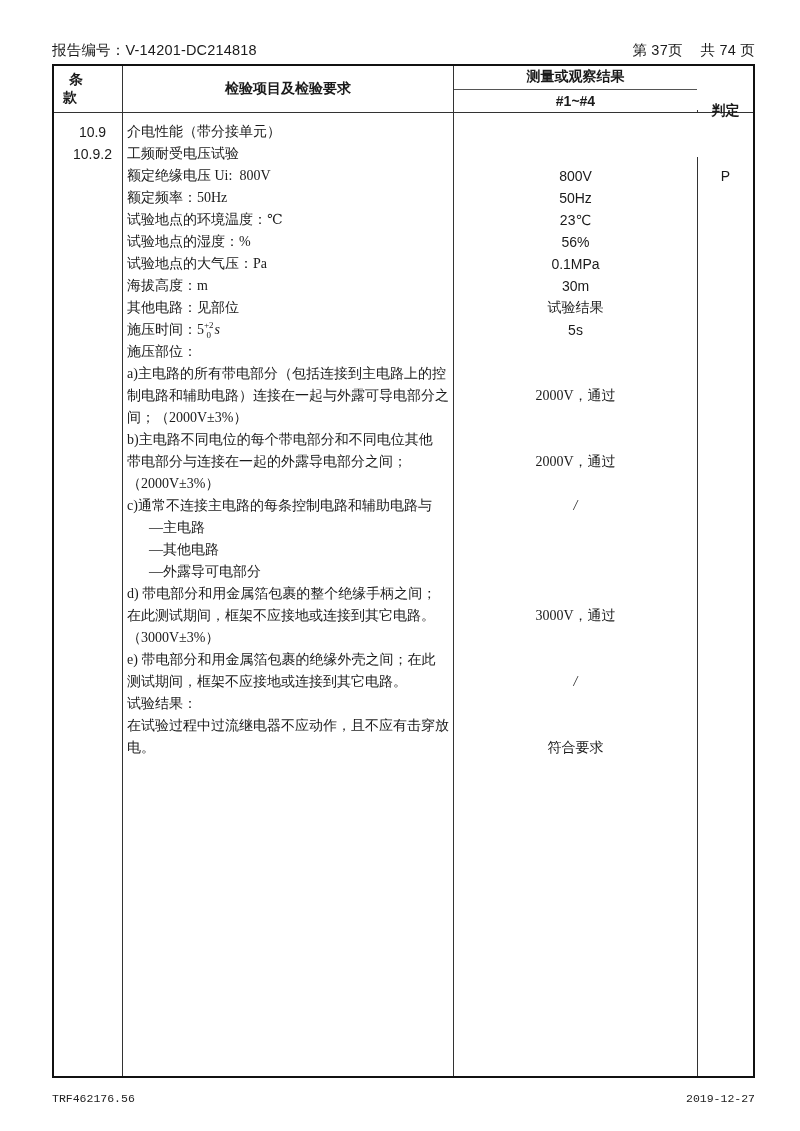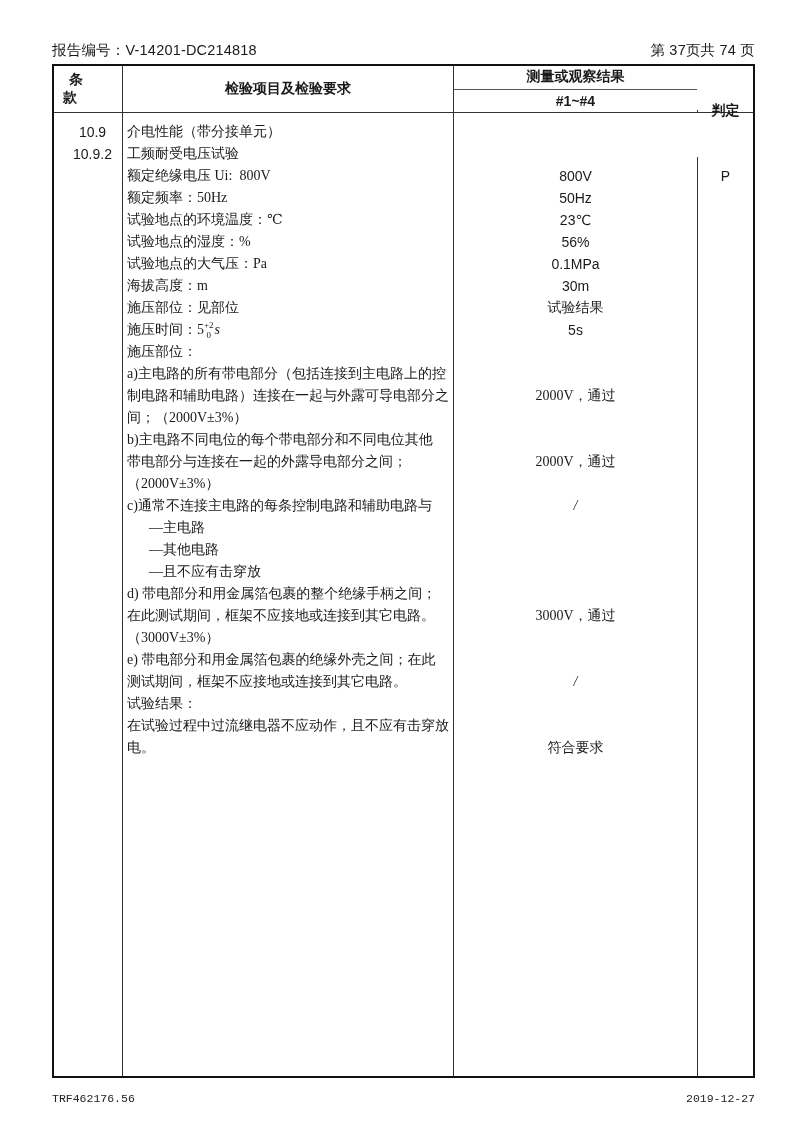--- a/index.html
+++ b/index.html
@@ -25,20 +25,21 @@
     height: 22px;
     display: flex;
     justify-content: space-between;
     align-items: flex-end;
     font-family: "Liberation Sans", "DejaVu Sans", sans-serif;
     font-size: 14.5px;
     letter-spacing: 0.2px;
   }
   .page-header .right {
     display: flex;
+    gap: 18px;
     justify-content: space-between;
   }
 
   
   .doc-table {
     position: absolute;
     left: 52px;
     top: 64px;
     width: 703px;
     height: 1014px;
@@ -198,37 +199,37 @@
 
     <div class="td td-item col-item">
       <div class="line cjk">介电性能（带分接单元）</div>
       <div class="line cjk">工频耐受电压试验</div>
       <div class="line cjk">额定绝缘电压 Ui:  800V</div>
       <div class="line cjk">额定频率：50Hz</div>
       <div class="line cjk">试验地点的环境温度：℃</div>
       <div class="line cjk">试验地点的湿度：%</div>
       <div class="line cjk">试验地点的大气压：Pa</div>
       <div class="line cjk">海拔高度：m</div>
-      <div class="line cjk">施压部位：见部位</div>
+      <div class="line cjk">其他电路：见部位</div>
       <div class="line cjk">施压时间：5<sup class="supsub">+2</sup><sub class="supsub">0</sub>&nbsp;<span class="ital">s</span></div>
 
       <div class="line cjk">施压部位：</div>
 
       <div class="para-cont cjk">a)主电路的所有带电部分（包括连接到主电路上的控</div>
       <div class="para-cont cjk">制电路和辅助电路）连接在一起与外露可导电部分之</div>
       <div class="para-cont cjk">间；（2000V±3%）</div>
 
       <div class="para-cont cjk">b)主电路不同电位的每个带电部分和不同电位其他</div>
       <div class="para-cont cjk">带电部分与连接在一起的外露导电部分之间；</div>
       <div class="para-cont cjk">（2000V±3%）</div>
 
       <div class="para-cont cjk">c)通常不连接主电路的每条控制电路和辅助电路与</div>
       <div class="dash-item cjk">—主电路</div>
       <div class="dash-item cjk">—其他电路</div>
-      <div class="dash-item cjk">—且不应有击穿放</div>
+      <div class="dash-item cjk">—外露导可电部分</div>
 
       <div class="para-cont cjk">d) 带电部分和用金属箔包裹的整个绝缘手柄之间；</div>
       <div class="para-cont cjk">在此测试期间，框架不应接地或连接到其它电路。</div>
       <div class="para-cont cjk">（3000V±3%）</div>
 
       <div class="para-cont cjk">e) 带电部分和用金属箔包裹的绝缘外壳之间；在此</div>
       <div class="para-cont cjk">测试期间，框架不应接地或连接到其它电路。</div>
 
       <div class="line cjk">试验结果：</div>
       <div class="para-cont cjk">在试验过程中过流继电器不应动作，且不应有击穿放</div>

